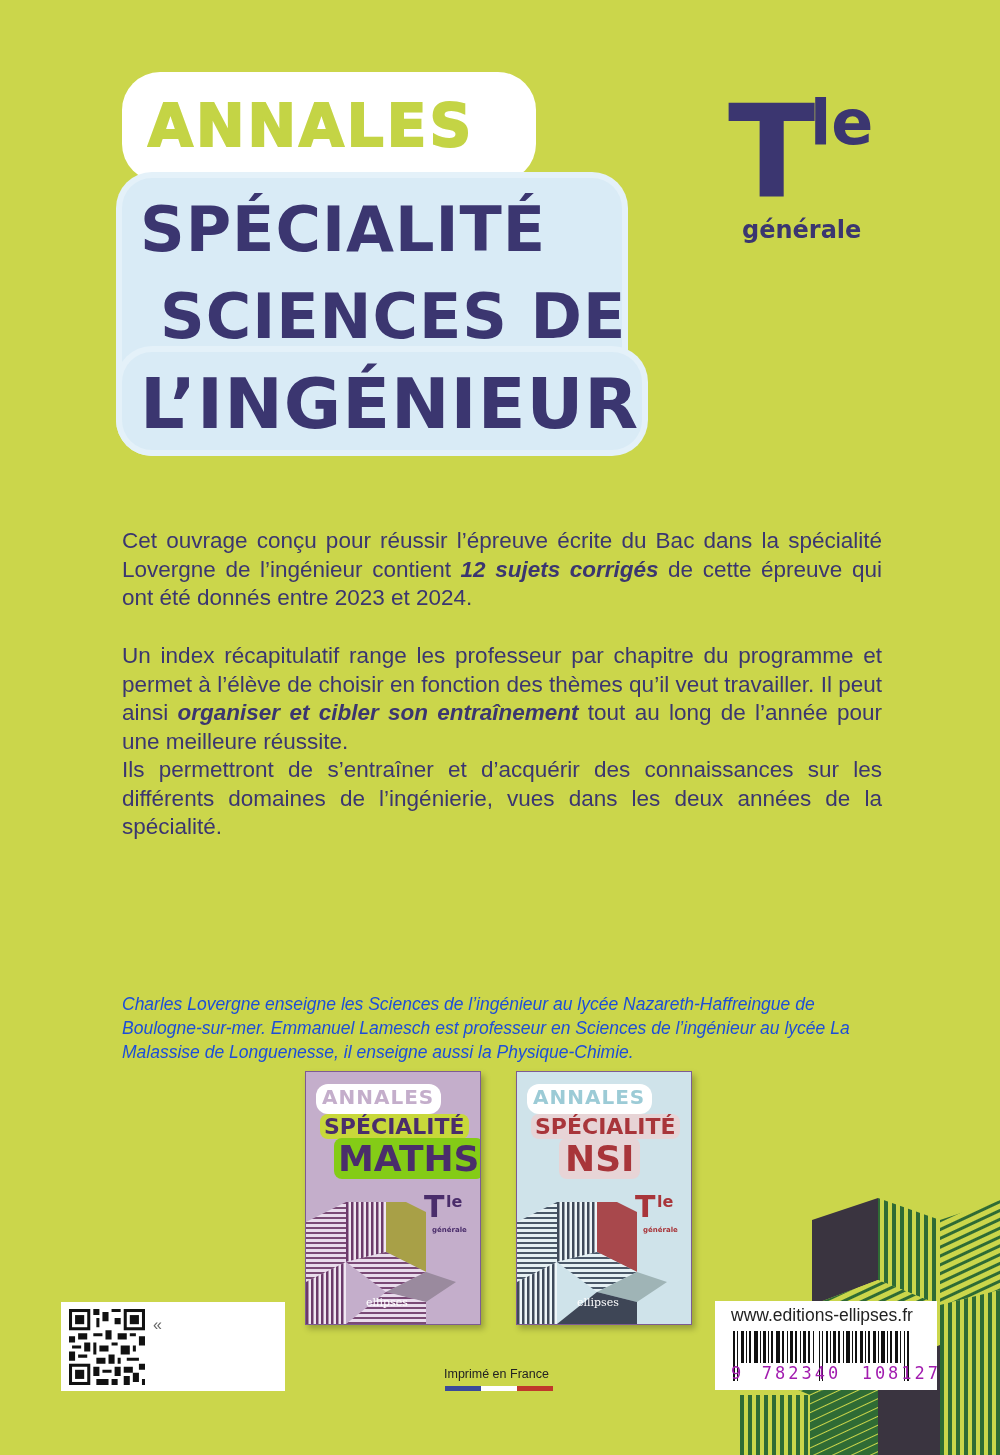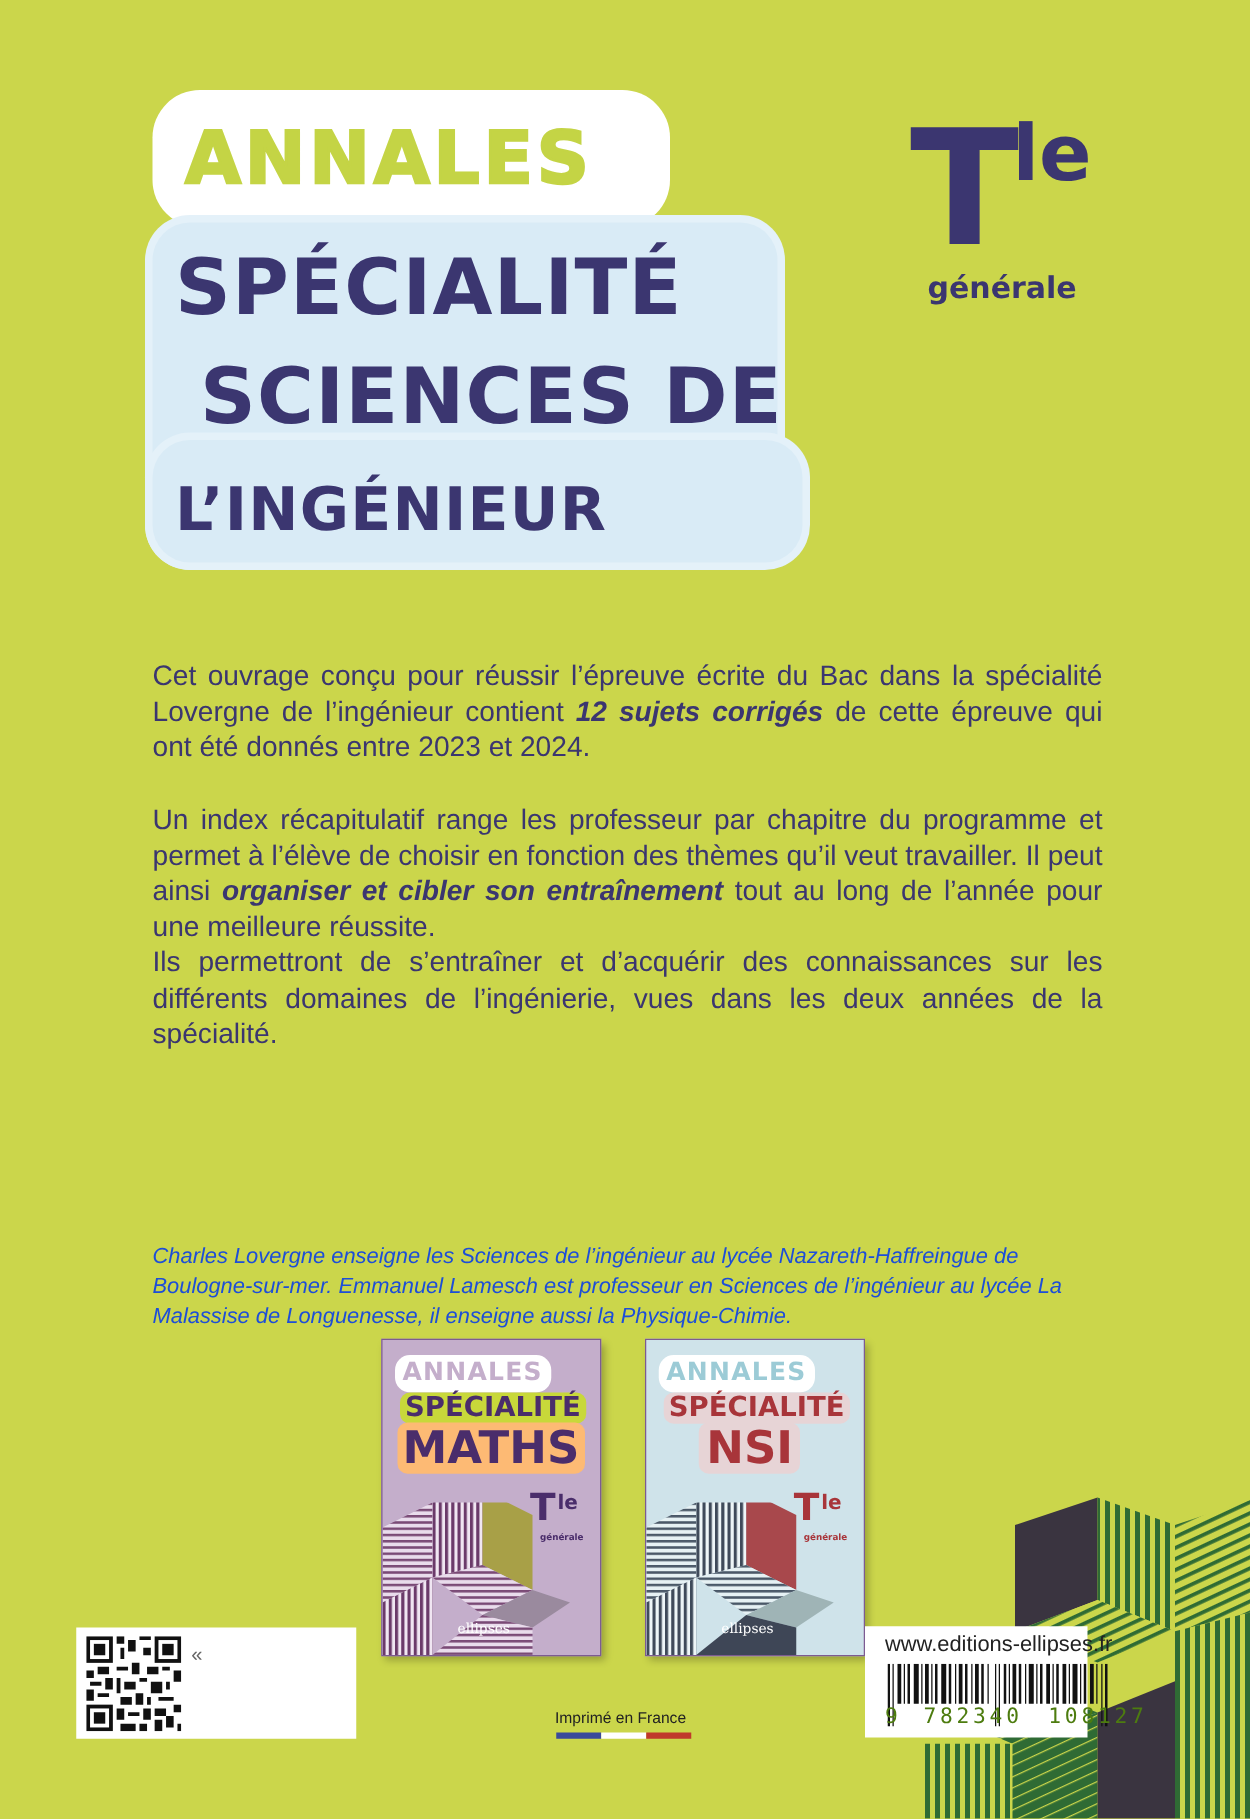--- a/index.html
+++ b/index.html
@@ -8,21 +8,21 @@
   
   .annales-box{left:122px;top:72px;width:414px;height:110px;background:#fff;border-radius:38px;}
   .annales-txt{left:148px;top:92px;font-family:"DejaVu Sans",sans-serif;font-weight:bold;font-size:58px;letter-spacing:3px;color:#c4d445;
     -webkit-text-stroke:2px #c4d445;}
   .blue-box{left:122px;top:178px;width:500px;height:272px;background:#d9ebf6;border-radius:30px;
     box-shadow:0 0 0 6px #e4f1f9;}
   .blue-box2{left:122px;top:352px;width:520px;height:98px;background:#d9ebf6;border-radius:30px;box-shadow:0 0 0 6px #e4f1f9;}
   .title-line{left:140px;font-family:"DejaVu Sans",sans-serif;font-weight:bold;color:#3b3670;letter-spacing:1px;white-space:nowrap;}
   .t1{top:193px;font-size:62px;}
   .t2{top:280px;font-size:62px;margin-left:20px;}
-  .t3{top:380px;font-size:48px;}
+  .t3{top:363px;font-size:70px;}
   
   .tle-T{left:728px;top:88px;font-family:"DejaVu Sans",sans-serif;font-weight:bold;font-size:128px;line-height:1;color:#3b3670;}
   .tle-le{left:810px;top:92px;font-family:"DejaVu Sans",sans-serif;font-weight:bold;font-size:62px;line-height:1;color:#3b3670;}
   .tle-gen{left:742px;top:216px;font-family:"DejaVu Sans",sans-serif;font-weight:bold;font-size:24px;color:#3b3670;}
   
   .para{left:122px;width:760px;font-size:22.5px;line-height:28.7px;color:#3b3670;text-align:justify;}
   .p1{top:527px;}
   .p2{top:642px;}
   .p3{top:756px;}
   .para b{font-weight:bold;font-style:italic;}
@@ -43,24 +43,24 @@
   
   .qr-box{left:61px;top:1302px;width:224px;height:89px;background:#fff;}
   .qr{left:8px;top:7px;width:76px;height:76px;}
   .qr-arrow{left:92px;top:14px;font-size:16px;color:#666;}
   .qr-text{left:112px;top:10px;font-size:18px;line-height:24px;color:#222;}
   
   .imprime{left:444px;top:1367px;font-size:12.5px;color:#222;}
   .flag{left:445px;top:1386px;width:108px;height:5px;display:flex;}
   .flag span{flex:1;}
   
-  .bc-box{left:692px;top:1301px;width:178px;height:89px;background:#fff;}
+  .bc-box{left:715px;top:1301px;width:222px;height:89px;background:#fff;}
   .bc-url{left:16px;top:4px;font-size:17.5px;color:#222;white-space:nowrap;}
   .bc-bars{left:18px;top:30px;width:188px;height:52px;}
-  .bc-digits{left:16px;top:62px;font-family:"DejaVu Sans Mono",monospace;font-size:17px;color:#4d7c0f;background:transparent;}
+  .bc-digits{left:16px;top:62px;font-family:"DejaVu Sans Mono",monospace;font-size:17px;color:#a21caf;background:transparent;}
   .deco{left:740px;top:1180px;}
 </style>
 </head>
 <body>
 
 <div class="abs annales-box"></div>
 <div class="abs annales-txt">ANNALES</div>
 <div class="abs blue-box"></div>
 <div class="abs blue-box2"></div>
 <div class="abs title-line t1">SPÉCIALITÉ</div>
@@ -93,21 +93,21 @@
     <polygon points="40,0 80,-10 80,50 40,60" fill="url(#vm)"></polygon>
     <polygon points="80,-10 120,10 120,70 80,50" fill="#a8a047"></polygon>
     <polygon points="40,60 80,50 120,70 80,90" fill="url(#hm)"></polygon>
     <polygon points="0,80 40,60 40,122 0,122" fill="url(#vm)"></polygon>
     <polygon points="80,90 120,70 150,80 120,100" fill="#9a8a9e"></polygon>
     <polygon points="40,122 80,90 120,100 120,122" fill="url(#hm)"></polygon>
   </svg>
   <div class="abs bk-annales-bg"></div>
   <div class="abs bk-annales" style="color:#c4aecb">ANNALES</div>
   <div class="abs bk-spec" style="color:#4a2d6b;background:#c8d83a;padding:0 4px;border-radius:8px">SPÉCIALITÉ</div>
-  <div class="abs bk-main" style="left:12px;color:#4a2d6b;background:#fdba74;padding:0 4px;border-radius:8px">MATHS</div>
+  <div class="abs bk-main" style="left:28px;color:#4a2d6b;background:#84cc16;padding:0 4px;border-radius:8px">MATHS</div>
   <div class="abs bk-T" style="color:#4a2d6b">T</div>
   <div class="abs bk-le" style="color:#4a2d6b">le</div>
   <div class="abs bk-gen" style="color:#4a2d6b">générale</div>
   <div class="abs bk-pub">ellipses</div>
 </div>
 
 <div class="abs book book-nsi">
   <svg class="abs cubes" width="174" height="122">
     <defs>
       <pattern id="vn" width="5" height="5" patternUnits="userSpaceOnUse">

